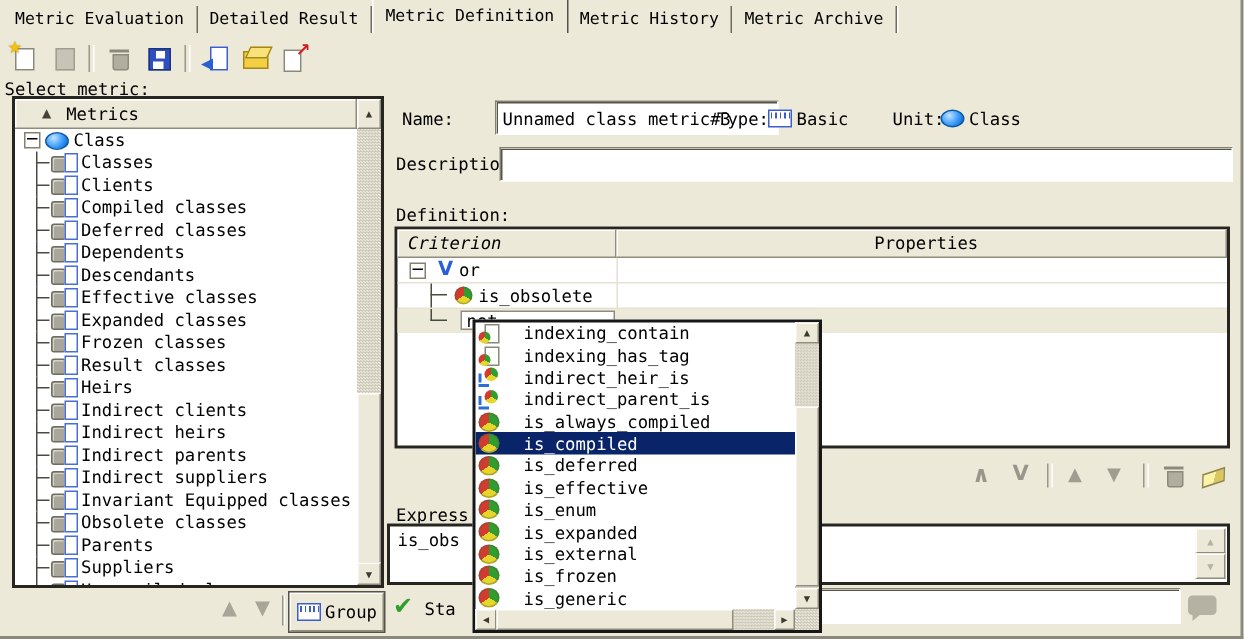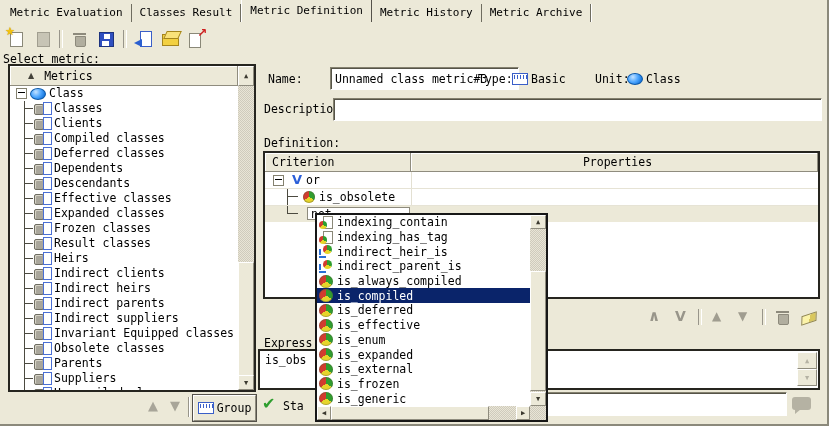--- a/index.html
+++ b/index.html
@@ -78,21 +78,21 @@
   
   .name-input{position:absolute;left:330px;top:67px;width:189px;height:23px;box-sizing:border-box;
     font:inherit;padding:0 4px;outline:none;}
   .desc-input{position:absolute;left:333px;top:98px;width:489px;height:23px;box-sizing:border-box;font:inherit;padding:0 4px;outline:none;}
   
   .def-table{position:absolute;left:263px;top:151px;width:557px;height:148px;border:2px solid #26251f;
     background:#fff;box-sizing:border-box;}
   .def-head{display:flex;height:19px;}
   .def-head .cell{background:#ece9d8;border-right:1px solid #8f8c7e;border-bottom:1px solid #8f8c7e;
     box-shadow:inset 1px 1px 0 #fff;line-height:18px;padding-left:7px;box-sizing:border-box;}
-  .def-head .c1{width:146px;}
+  .def-head .c1{width:146px;font-style:italic;}
   .def-head .c2{flex:1;text-align:center;}
   .def-colline{position:absolute;left:146px;top:19px;bottom:0;border-left:1px solid #e3e0d2;}
   .def-row{height:16px;line-height:16px;display:flex;align-items:center;border-bottom:1px solid #e6e3d5;position:relative;}
   .def-row .vglyph{color:#2b5fd9;font-weight:bold;font-family:"DejaVu Sans",sans-serif;font-size:13px;margin:0 4px 0 8px;}
   .def-row.r1{padding-left:8px;}
   .dline{width:12px;height:16px;position:relative;margin-left:22px;flex:none;}
   .dline::before{content:"";position:absolute;left:0;top:0;height:16px;border-left:1px solid #4c4a40;}
   .dline.elbow::before{height:8px;}
   .dline::after{content:"";position:absolute;left:0;top:7px;width:11px;border-top:1px solid #4c4a40;}
   .ic-pie{width:12px;height:12px;border-radius:50%;flex:none;
@@ -125,21 +125,21 @@
   .status-label{position:absolute;left:283px;top:399px;}
   .status-input{position:absolute;left:520px;top:392px;width:267px;height:24px;box-sizing:border-box;font:inherit;padding:0 4px;outline:none;}
   .ic-comment{position:absolute;left:792px;top:397px;width:19px;height:13px;background:#b5b2a3;border-radius:3px;}
   .ic-comment::after{content:"";position:absolute;left:3px;bottom:-4px;
     border-top:5px solid #b5b2a3;border-right:6px solid transparent;}
   
   .dropdown{position:absolute;left:315px;top:213px;width:233px;height:209px;background:#fff;
     border:2px solid #171717;box-sizing:border-box;z-index:30;display:grid;
     grid-template-columns:1fr 16px;grid-template-rows:1fr 14px;}
   .dd-list{grid-column:1;grid-row:1;overflow:hidden;}
-  .ditem{height:14.7px;display:flex;align-items:center;gap:4px;padding-left:2px;white-space:nowrap;cursor:default;}
+  .ditem{height:14.7px;display:flex;align-items:center;gap:16px;padding-left:2px;white-space:nowrap;cursor:default;}
   .ditem .dlabel{line-height:14px;}
   .ditem.selected{background:#0a246a;color:#fff;}
   .ditem .ic{width:14px;height:13px;flex:none;}
   .ic-page-pie::before{content:"";position:absolute;left:4px;top:0;width:8px;height:11px;background:#fff;border:1px solid #8a8878;}
   .ic-page-pie::after{content:"";position:absolute;left:0;bottom:0;width:8px;height:8px;border-radius:50%;
     background:conic-gradient(#2f9e2f 0 120deg,#e6d52a 120deg 235deg,#d23b2f 235deg 360deg);}
   .ic-ref-pie{background:
       linear-gradient(#2a6fd6,#2a6fd6) 0 100%/7px 2px no-repeat,
       linear-gradient(#2a6fd6,#2a6fd6) 0 60%/2px 6px no-repeat;}
   .ic-ref-pie::after{content:"";position:absolute;right:1px;top:0;width:9px;height:9px;border-radius:50%;
@@ -155,21 +155,21 @@
   .dd-hscroll .right{position:absolute;right:0;top:0;width:14px;height:100%;}
   .dd-corner{width:16px;height:14px;}
 </style>
 </head>
 <body>
 
 <div class="window">
 
   <div class="tabbar">
     <div class="tab">Metric Evaluation</div>
-      <div class="tab">Classes Result</div>
+      <div class="tab">Detailed Result</div>
       <div class="tab active">Metric Definition</div>
       <div class="tab">Metric History</div>
       <div class="tab">Metric Archive</div>
   </div>
 
   <div class="toolbar">
     <div class="tbtn">
         <span class="ic ic-new"></span>
       </div>
       <div class="tbtn disabled">

